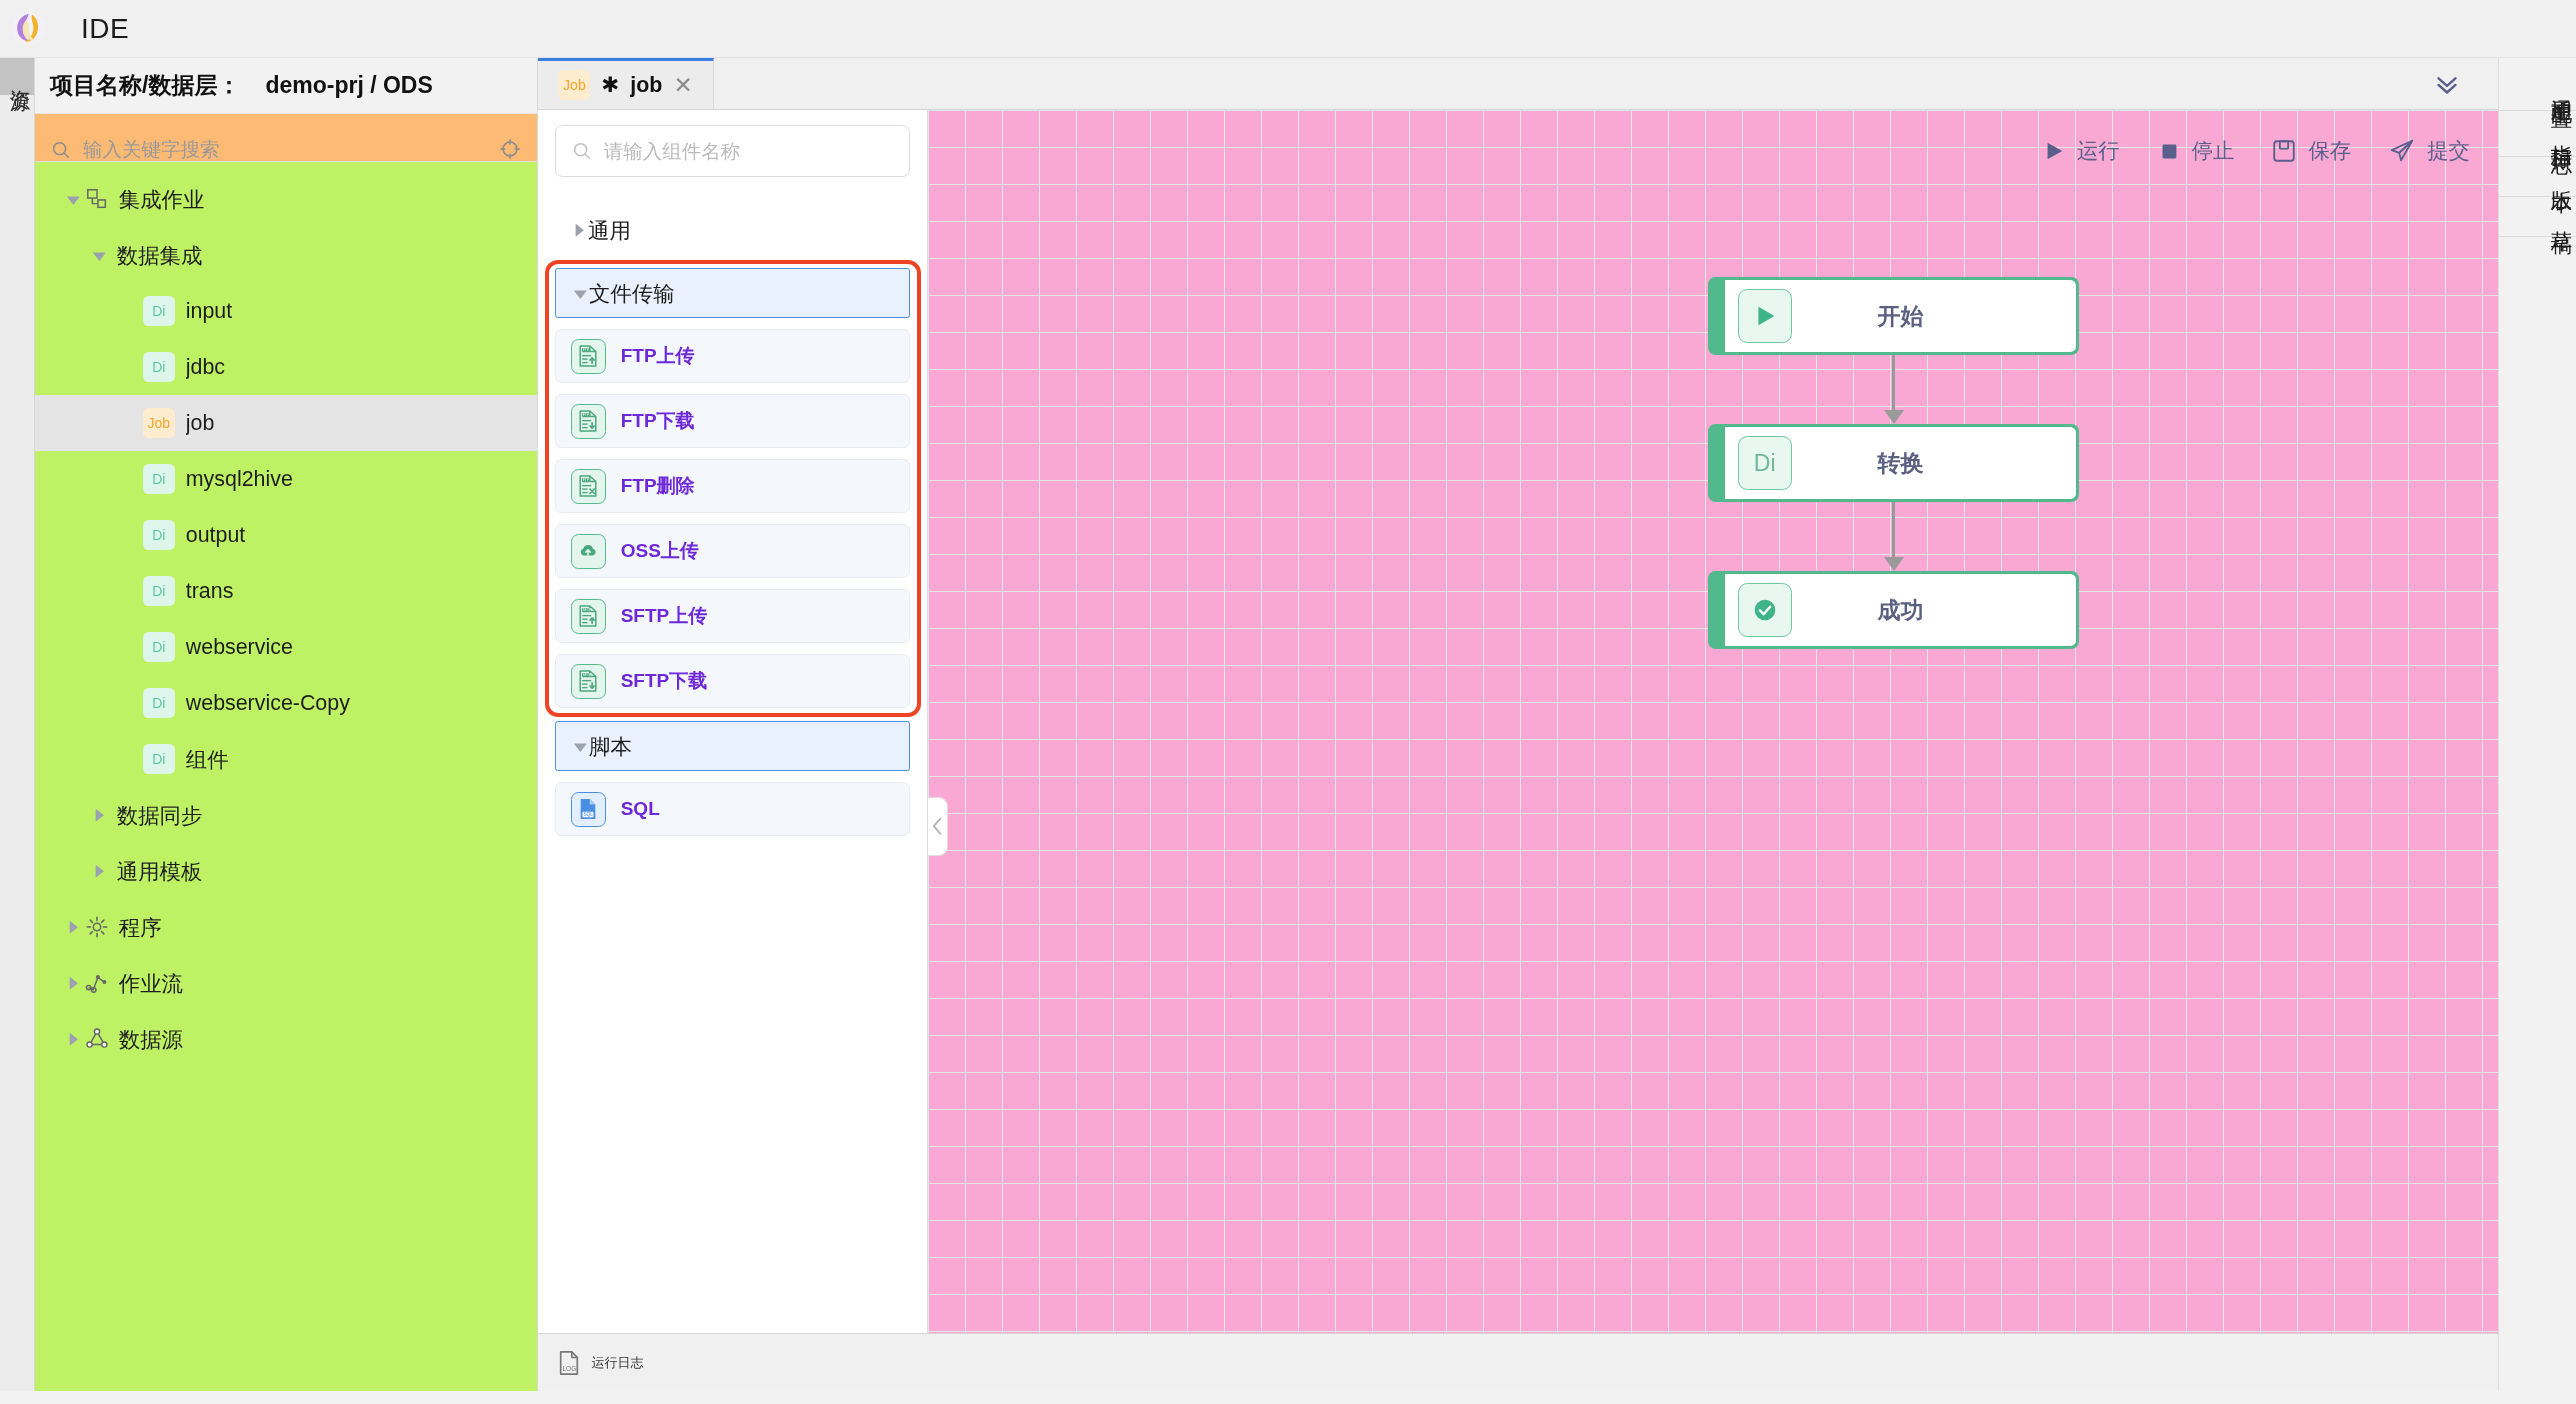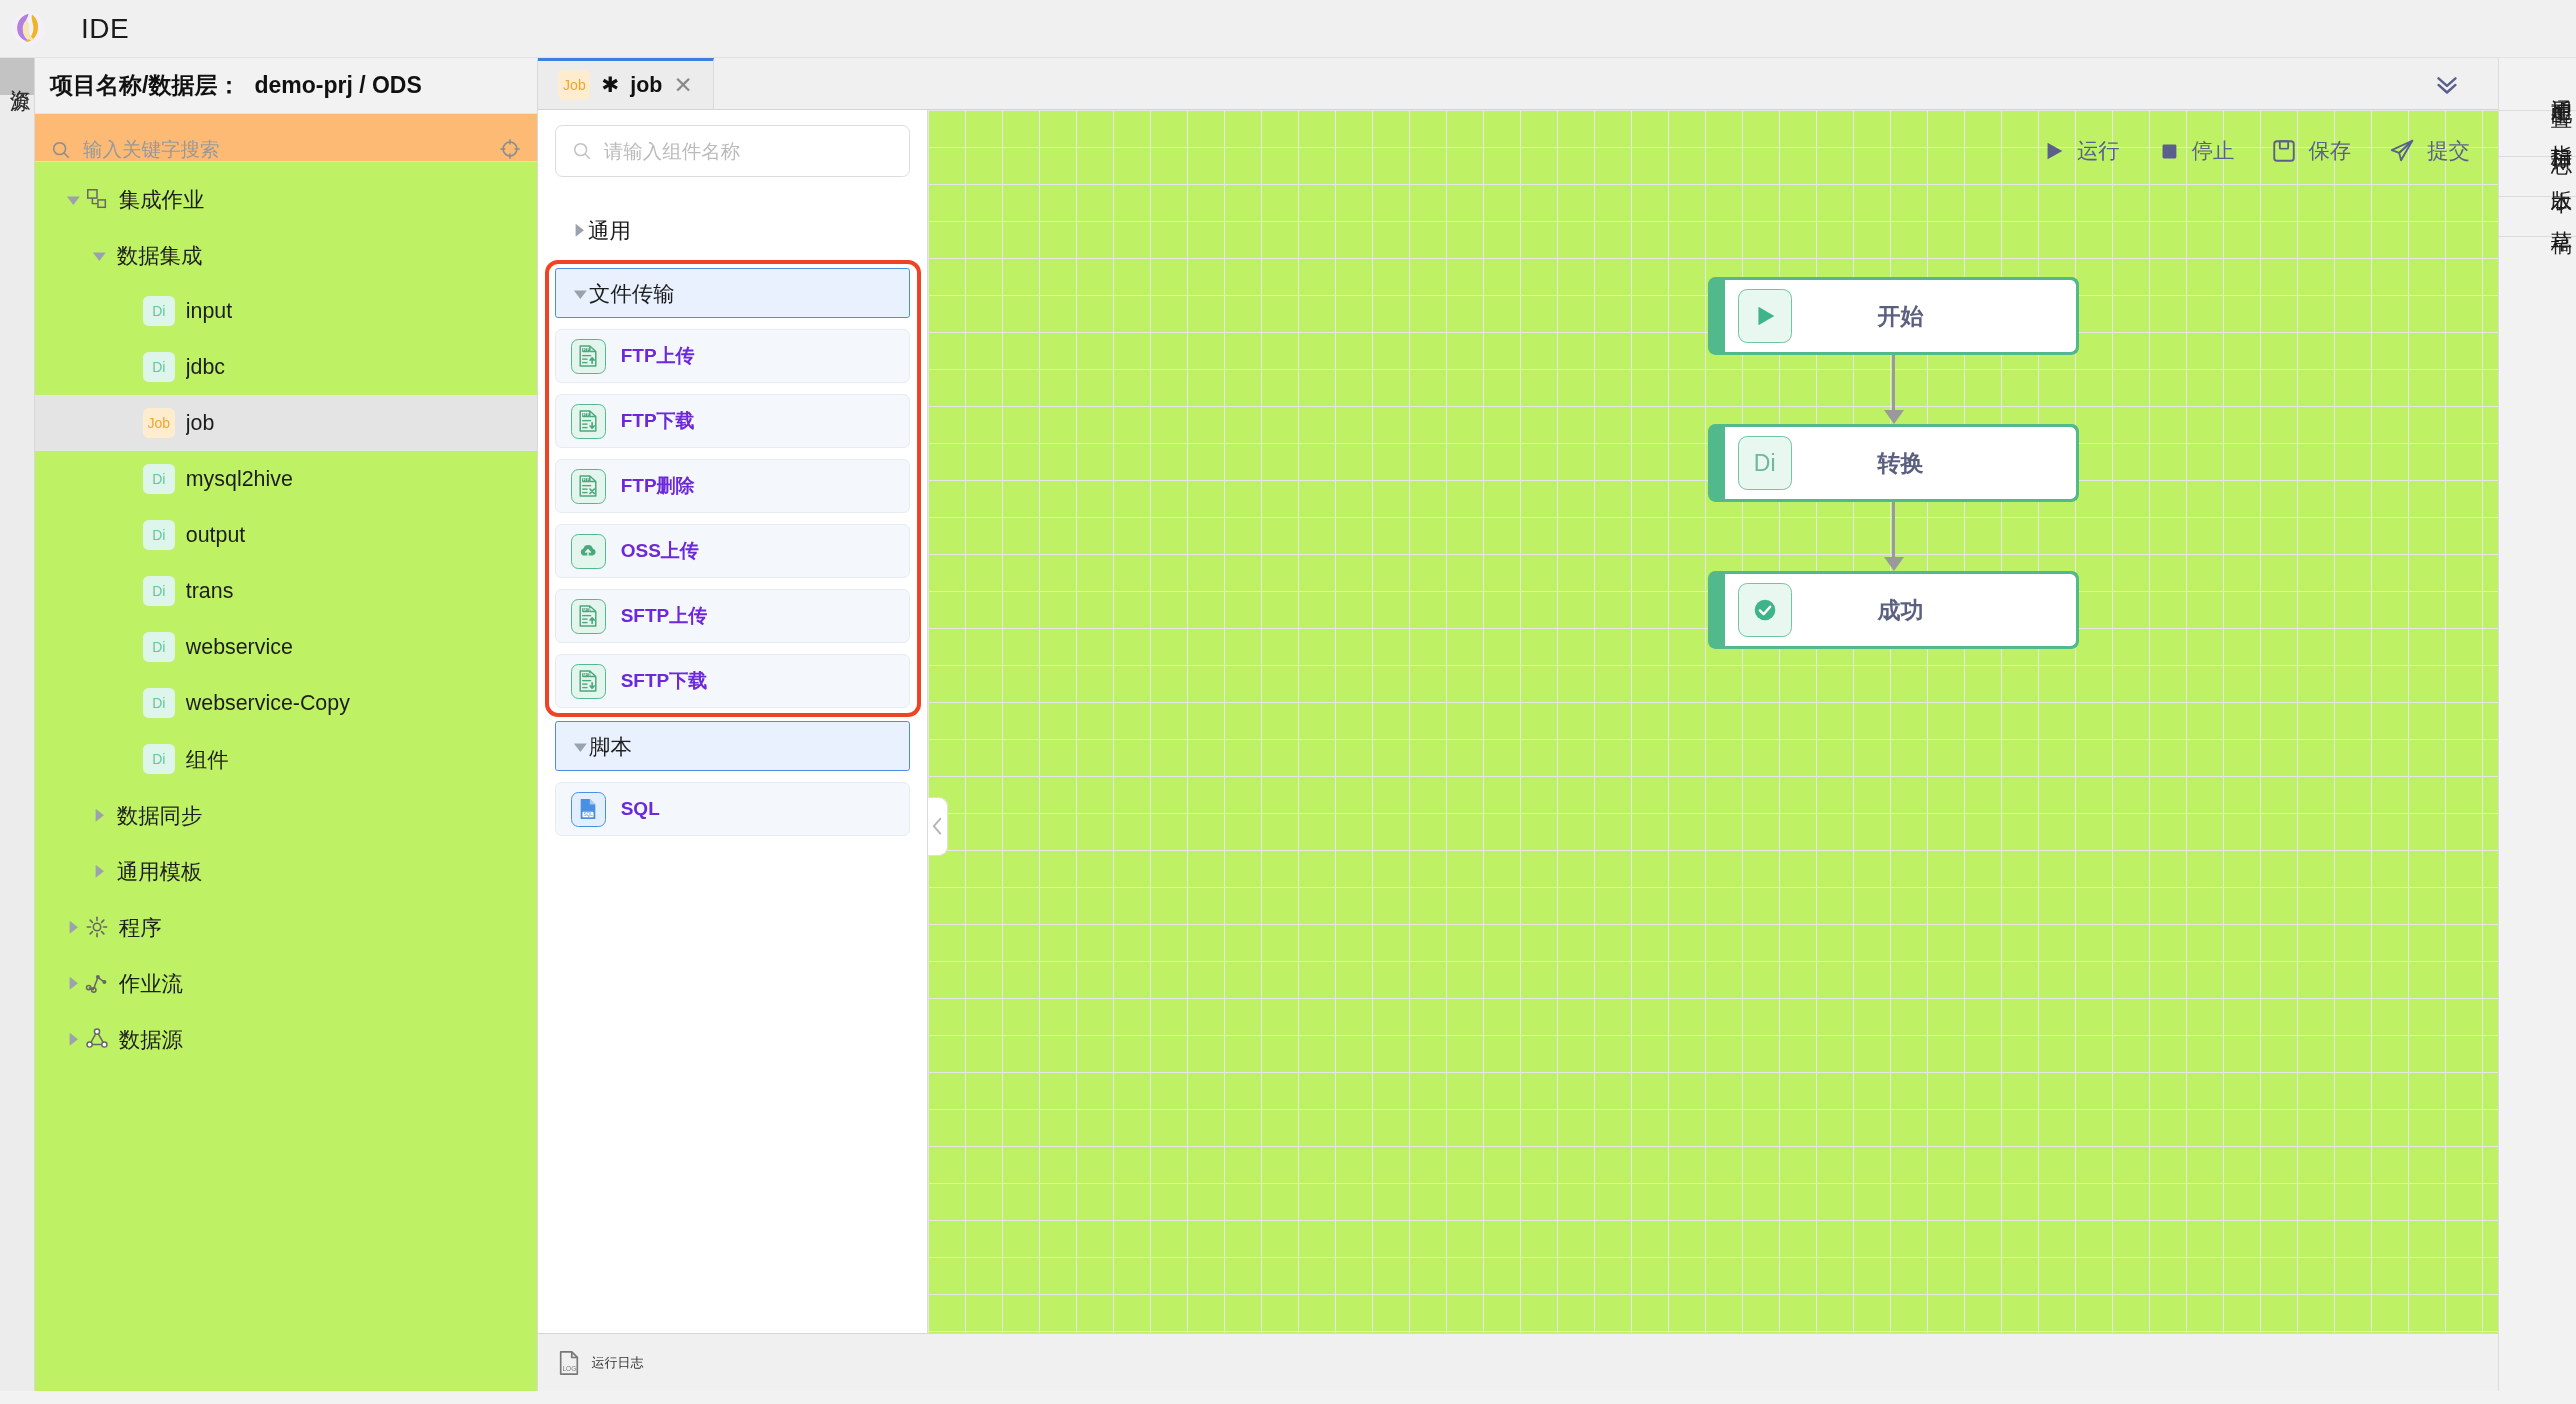--- a/index.html
+++ b/index.html
@@ -36,21 +36,21 @@
   
   .explorer {
     width: 503px; flex: 0 0 503px; background: #fdfdfd;
     border-right: 0.9px solid #d9d9d9; display: flex; flex-direction: column;
   }
   .explorer-head {
     height: 56px; background: #f2f2f2; display: flex; align-items: center;
     padding: 0 15px; border-bottom: 0.9px solid #e4e4e4;
   }
   .explorer-head-text { font-size: 23px; font-weight: bold; color: #111; white-space: nowrap; }
-  .explorer-head-text .proj { margin-left: 14px; }
+  .explorer-head-text .proj { margin-left: 25px; }
   .searchbar {
     height: 48px; background: #fdba74; display: flex; align-items: flex-end;
     padding: 0 15px; gap: 11px; border-bottom: 0.9px solid #e0e0e0;
   }
   .search-input {
     flex: 1 1 auto; border: none; outline: none; background: transparent;
     font-size: 19.5px; color: #666; font-family: inherit;
   }
   .search-input::placeholder { color: #999; }
   .icon-stroke { stroke: #8d8d8d; fill: none; stroke-width: 1.7; }
@@ -122,21 +122,21 @@
   .comp-ico.blue  { background: #e3efff; border: 1.4px solid #4a90e2; }
   .comp-label { font-size: 19px; font-weight: bold; color: #6d28d9; }
   .group-gap { height: 13px; }
 
   
   .anno-box {
     position: absolute; border: 4.6px solid #ef4326; border-radius: 13px; pointer-events: none;
   }
 
   
-  .canvas-wrap { flex: 1 1 auto; position: relative; min-width: 0; background: #bef264; overflow: hidden; }
+  .canvas-wrap { flex: 1 1 auto; position: relative; min-width: 0; background: #f9a8d4; overflow: hidden; }
   .canvas-grid {
     position: absolute; inset: 0;
     background-image:
       linear-gradient(to right, #e6e6e6 0.9px, transparent 0.9px),
       linear-gradient(to bottom, #e6e6e6 0.9px, transparent 0.9px);
     background-size: 37px 37px;
   }
   .panel-handle {
     position: absolute; left: 0; top: 687px; width: 20.4px; height: 59px;
     background: #fff; border: 0.9px solid #e0e0e0; border-left: none;

